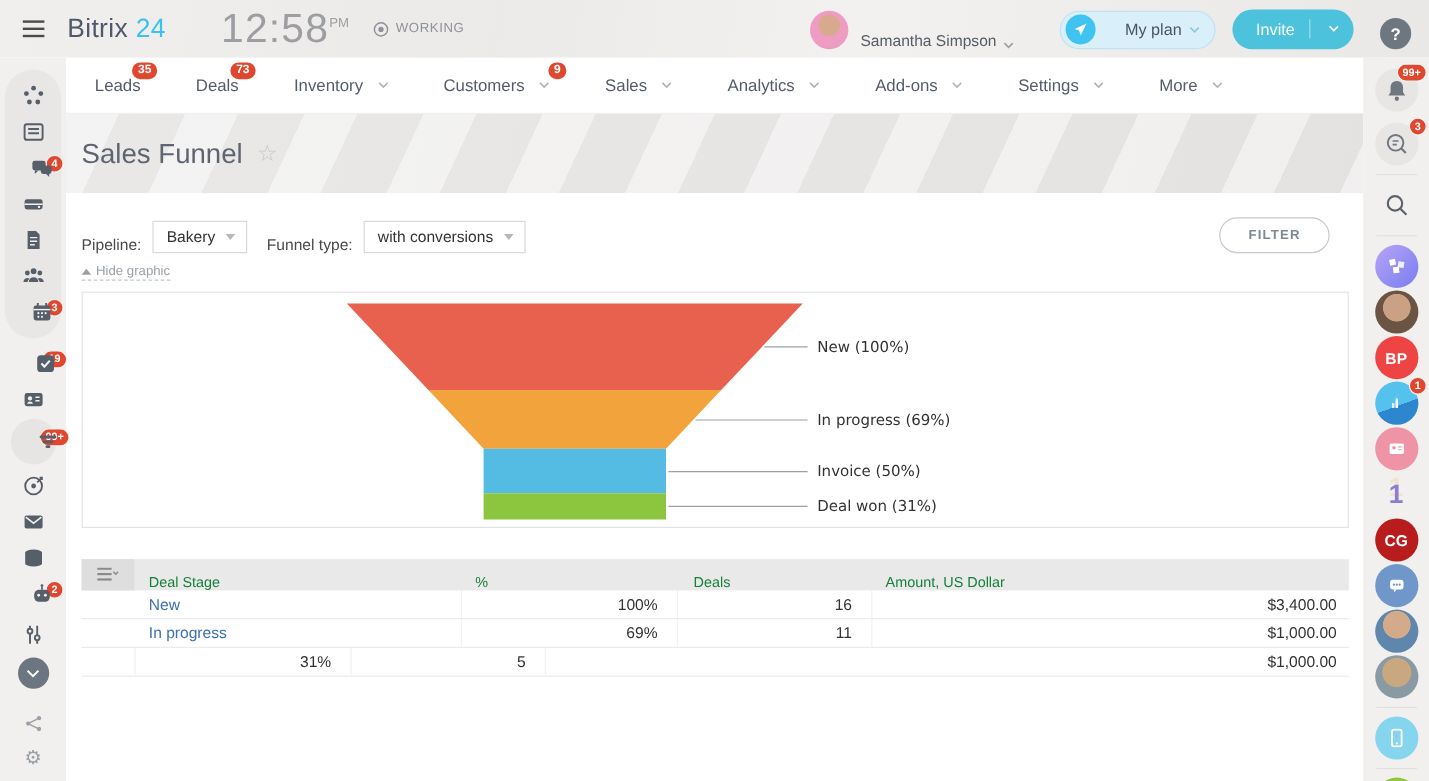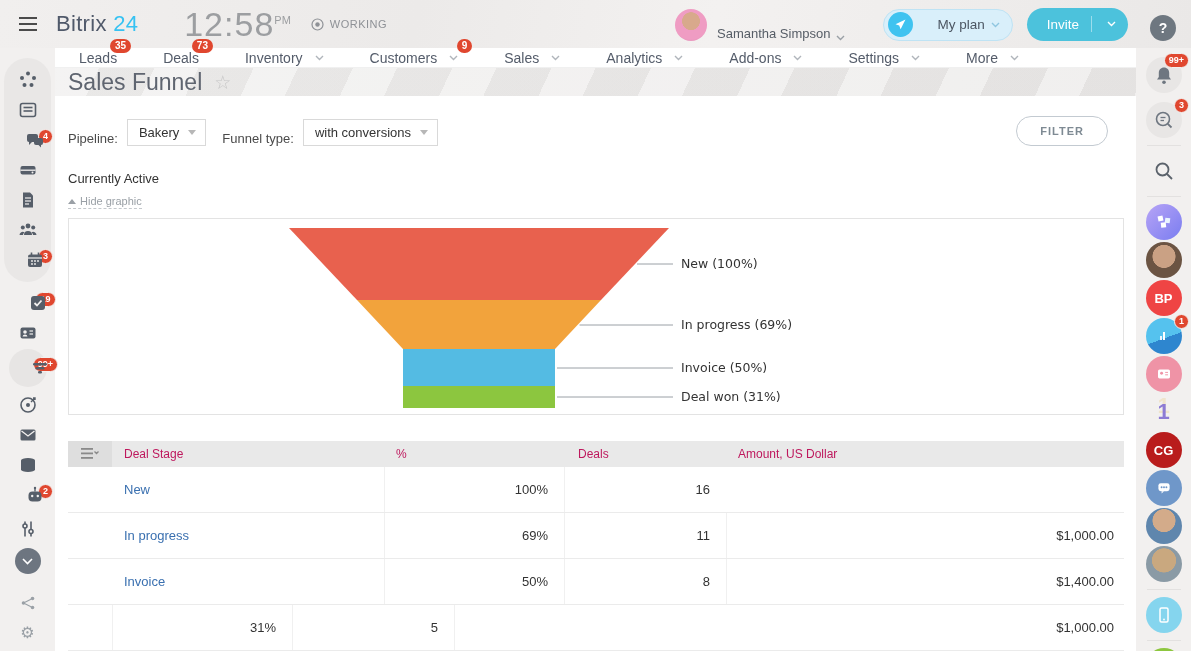--- a/index.html
+++ b/index.html
@@ -101,23 +101,23 @@
   .hide-graphic { margin-top:9px; display:inline-flex; align-items:center; gap:4px; font-size:11px;
     color:#9aa0a6; border-bottom:1px dashed #c4c8cc; cursor:pointer; padding-bottom:1px; }
   .hide-graphic .tri-up { width:0; height:0; border-left:4px solid transparent;
     border-right:4px solid transparent; border-bottom:5px solid #9aa0a6; }
 
   .chart-box { margin-top:9px; height:197px; border:1px solid #e3e3e3; background:#fff; position:relative; }
   .chart-box svg { display:block; }
 
   
   .grid { margin-top:26px; font-size:13px; }
-  .thead { display:flex; background:#e9e9e9; height:26px; align-items:center; color:#be185d; }
+  .thead { display:flex; background:#e9e9e9; height:26px; align-items:flex-end; color:#15803d; }
   .th { font-size:12px; }
-  .tr { display:flex; height:46px; align-items:center; border-bottom:1px solid #ebebeb; color:#333; }
+  .tr { display:flex; height:24px; align-items:center; border-bottom:1px solid #ebebeb; color:#333; }
   .c-icon { width:44px; display:flex; justify-content:center; align-self:stretch; align-items:center; }
   .thead .c-icon { background:#dedede; }
   .c-stage { width:272px; padding-left:12px; }
   .c-pct { width:180px; padding:0 16px 0 12px; text-align:right; }
   .c-deals { width:162px; padding:0 16px 0 14px; text-align:right; }
   .c-amount { flex:1; padding:0 10px 0 12px; text-align:right; }
   .tr .c-pct, .tr .c-deals, .tr .c-amount { border-left:1px solid #f0f0f0; align-self:stretch;
     display:flex; align-items:center; justify-content:flex-end; }
   .tr .c-stage { align-self:stretch; display:flex; align-items:center; }
   .thead .c-pct, .thead .c-deals { text-align:left; justify-content:flex-start; display:flex; }
@@ -409,21 +409,20 @@
           <span class="tri-down"></span>
         </div>
         <span class="filter-label">Funnel type:</span>
         <div class="select-box">
           <span>with conversions</span>
           <span class="tri-down"></span>
         </div>
         <button class="filter-btn">FILTER</button>
       </div>
 
-      <div class="section-heading">Currently Active</div>
 
       <div class="hide-graphic">
         <span class="tri-up"></span>
         <span>Hide graphic</span>
       </div>
 
       <div class="chart-box">
         <svg id="funnel-svg" width="1054" height="195" viewBox="0 0 1054 195">
             <polygon points="220,9 600,9 532,81 288,81" fill="#e8614e"></polygon>
             <line x1="568" y1="45" x2="604" y2="45" stroke="#9aa0a6" stroke-width="1"></line>
@@ -456,41 +455,33 @@
           <div class="th c-amount">Amount, US Dollar</div>
         </div>
 
         <div class="tr">
           <div class="c-icon"></div>
           <div class="c-stage">
               <a class="stage-link">New</a>
             </div>
           <div class="c-pct">100%</div>
           <div class="c-deals">16</div>
+          <div class="c-amount">$3,400.00</div>
         </div>
         <div class="tr">
           <div class="c-icon"></div>
           <div class="c-stage">
               <a class="stage-link">In progress</a>
             </div>
           <div class="c-pct">69%</div>
           <div class="c-deals">11</div>
           <div class="c-amount">$1,000.00</div>
         </div>
         <div class="tr">
           <div class="c-icon"></div>
-          <div class="c-stage">
-              <a class="stage-link">Invoice</a>
-            </div>
-          <div class="c-pct">50%</div>
-          <div class="c-deals">8</div>
-          <div class="c-amount">$1,400.00</div>
-        </div>
-        <div class="tr">
-          <div class="c-icon"></div>
           <div class="c-pct">31%</div>
           <div class="c-deals">5</div>
           <div class="c-amount">$1,000.00</div>
         </div>
       </div>
 
     </main>
   </div>
 
   <aside class="right-rail">

